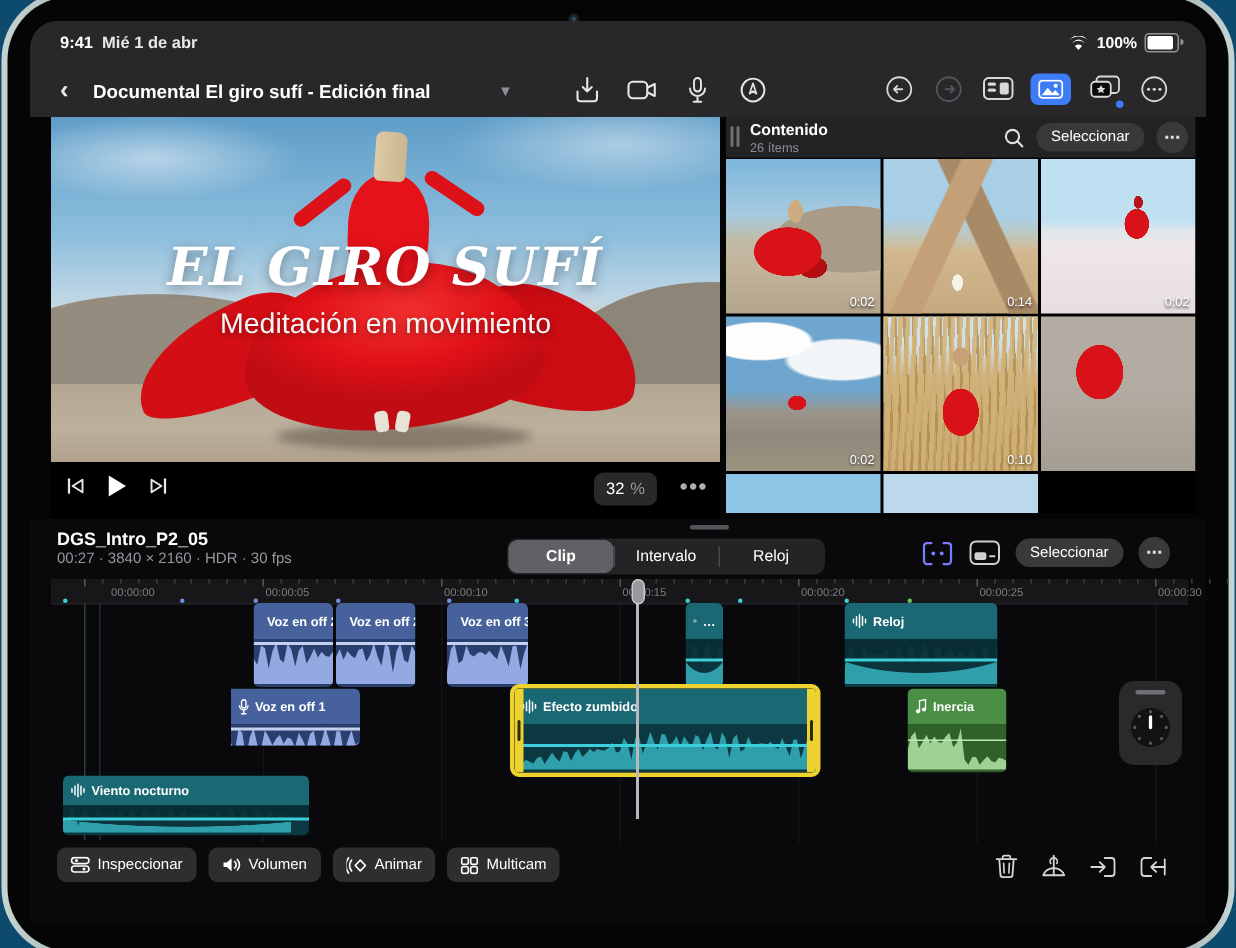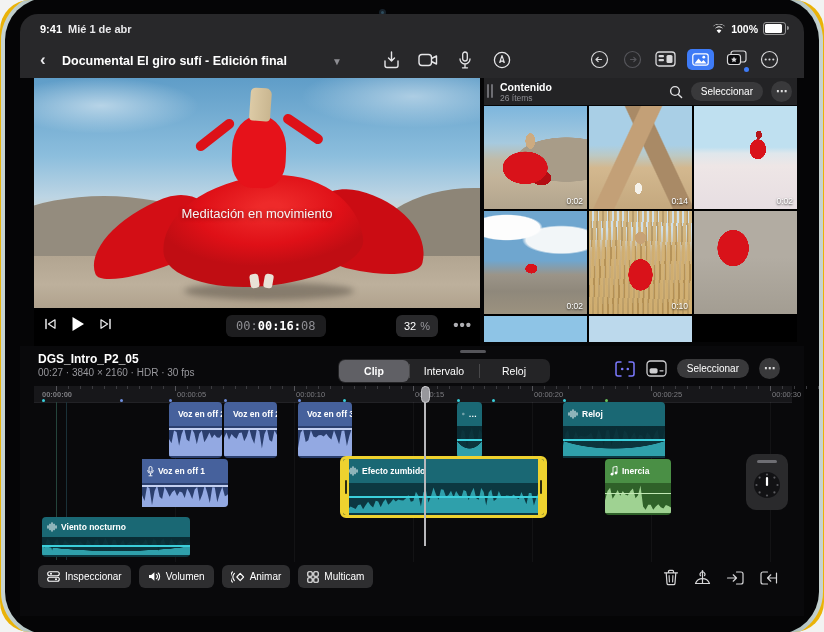--- a/index.html
+++ b/index.html
@@ -1,16 +1,16 @@
 <!DOCTYPE html>
 <html style="--accent: #3E7BF6; --sel-yellow: #EED22F;"><head>
 <meta charset="utf-8">
 <style>
   html,body{margin:0;padding:0;background:#f2f3f2;font-family:"Liberation Sans","DejaVu Sans",sans-serif;}
-  #app{position:relative;width:824px;height:632px;overflow:hidden;background:#eab308;border-radius:30px;}
+  #app{position:relative;width:824px;height:632px;overflow:hidden;background:#0c4a6e;}
   
   .device-outer{position:absolute;left:1px;right:1px;top:-6px;bottom:-6px;border-radius:46px;
     background:linear-gradient(90deg,#c7d4d2,#9db1b0 8%,#8da3a2 92%,#c7d4d2);}
   .device-inner{position:absolute;left:5px;right:5px;top:-2px;bottom:-2px;border-radius:42px;background:#050506;}
   .camera-dot{position:absolute;left:379px;top:9px;width:7px;height:7px;border-radius:50%;background:#17222b;}
   .camera-dot::after{content:"";position:absolute;left:2px;top:2px;width:3px;height:3px;border-radius:50%;background:#2e4c5c;}
   
   .statusbar{position:absolute;left:20px;right:20px;top:14px;height:30px;border-radius:18px 18px 0 0;background:#28282a;}
   .sb-left{position:absolute;left:20px;top:9px;font-size:11px;font-weight:bold;color:#fff;}
   .sb-left .sb-date{color:#e8e8ea;font-weight:bold;margin-left:6px;}
@@ -48,21 +48,21 @@
   .torso{position:absolute;left:198px;top:38px;width:54px;height:72px;border-radius:46% 46% 38% 38%;background:#e6121a;transform:rotate(2deg);}
   .arm{position:absolute;width:46px;height:10px;border-radius:6px;background:#dd1118;}
   .arm.l{left:158px;top:52px;transform:rotate(-38deg);}
   .arm.r{left:246px;top:46px;transform:rotate(34deg);}
   .hat{position:absolute;left:216px;top:10px;width:21px;height:33px;border-radius:5px 6px 4px 4px;background:linear-gradient(90deg,#ddcba6,#c9b690);transform:rotate(4deg);}
   .feet{position:absolute;left:216px;top:196px;width:9px;height:14px;background:#e9e2d6;border-radius:3px;transform:rotate(-8deg);}
   .feet.f2{left:230px;transform:rotate(10deg);}
   .v-title{position:absolute;left:0;right:0;top:80px;text-align:center;color:#fff;
     font-family:"DejaVu Serif","Liberation Serif",serif;font-style:italic;font-weight:900;font-size:35px;letter-spacing:1px;
     text-shadow:0 2px 8px rgba(0,0,0,.35);}
-  .v-sub{position:absolute;left:0;right:0;top:128px;text-align:center;color:#f5f5f5;font-size:13px;text-shadow:0 1px 4px rgba(0,0,0,.4);}
+  .v-sub{position:absolute;left:0;right:0;top:128px;text-align:center;color:#f5f5f5;font-size:19px;text-shadow:0 1px 4px rgba(0,0,0,.4);}
   
   .transport{position:absolute;left:34px;top:308px;width:446px;height:38px;background:#000;}
   .tr-icons{position:absolute;left:10px;top:8px;display:flex;gap:14px;align-items:center;}
   .timecode{position:absolute;left:192px;top:7px;height:22px;padding:0 10px;background:#1d1d1f;border-radius:6px;
     display:flex;align-items:center;font-family:"DejaVu Sans Mono","Liberation Mono",monospace;font-size:12px;color:#8e8e93;}
   .timecode .bright{color:#fff;font-weight:bold;}
   .zoom-pill{position:absolute;right:42px;top:7px;height:22px;padding:0 8px;background:#29292b;border-radius:6px;display:flex;align-items:center;gap:4px;font-size:11px;color:#fff;}
   .zoom-pill .pct{color:#98989d;}
   .tr-more{position:absolute;right:8px;top:8px;color:#aeaeb2;font-size:15px;font-weight:bold;letter-spacing:1px;}
   
@@ -270,20 +270,21 @@
     <div class="fig-shadow"></div>
     <div class="dress swl"></div>
     <div class="dress swr"></div>
     <div class="dress main"></div>
     <div class="arm l"></div>
     <div class="arm r"></div>
     <div class="torso"></div>
     <div class="hat"></div>
     <div class="feet"></div>
     <div class="feet f2"></div>
+    <div class="v-title">EL GIRO SUFÍ</div>
     <div class="v-sub">Meditación en movimiento</div>
   </div>
 
   <div class="transport">
     <div class="tr-icons">
       <span class="ico">
           <svg width="13" height="12" viewBox="0 0 13 12">
             <path d="M2 1.5 v9" stroke="#e8e8ea" stroke-width="1.5" stroke-linecap="round"></path>
             <path d="M11 1.8 L4.4 6 L11 10.2 Z" stroke="#e8e8ea" stroke-width="1.3" fill="none" stroke-linejoin="round"></path>
           </svg>
@@ -292,25 +293,20 @@
           <svg width="14" height="16" viewBox="0 0 14 16">
             <path d="M1.5 1 L13 8 L1.5 15 Z" fill="#fff"></path>
           </svg>
         </span>
       <span class="ico">
           <svg width="13" height="12" viewBox="0 0 13 12">
             <path d="M11 1.5 v9" stroke="#e8e8ea" stroke-width="1.5" stroke-linecap="round"></path>
             <path d="M2 1.8 L8.6 6 L2 10.2 Z" stroke="#e8e8ea" stroke-width="1.3" fill="none" stroke-linejoin="round"></path>
           </svg>
         </span>
-    </div>
-    <div class="timecode">
-      <span>00:</span>
-        <span class="bright">00:16:</span>
-        <span>08</span>
     </div>
     <div class="zoom-pill">
       <span>32</span>
         <span class="pct">%</span>
     </div>
     <div class="tr-more">•••</div>
   </div>
 
   <div class="browser-head">
     <div class="grab-v"></div>
@@ -439,21 +435,21 @@
         <div class="tick" style="left: 676.5px; height: 3px;"></div>
         <div class="tick" style="left: 688.4px; height: 3px;"></div>
         <div class="tick" style="left: 700.3px; height: 3px;"></div>
         <div class="tick" style="left: 712.2px; height: 3px;"></div>
         <div class="tick" style="left: 724.1px; height: 3px;"></div>
         <div class="tick" style="left: 736px; height: 5px; background: rgb(85, 85, 90);"></div>
         <div class="tick" style="left: 747.9px; height: 3px;"></div>
         <div class="tick" style="left: 759.8px; height: 3px;"></div>
         <div class="tick" style="left: 771.7px; height: 3px;"></div>
         <div class="tick" style="left: 783.6px; height: 3px;"></div>
-        <span class="lab" style="left: 8px; font-weight: bold;">00:00:00</span>
+        <span class="lab" style="left: 40px;">00:00:00</span>
         <span class="lab" style="left: 143px;">00:00:05</span>
         <span class="lab" style="left: 262px;">00:00:10</span>
         <span class="lab" style="left: 381px;">00:00:15</span>
         <span class="lab" style="left: 500px;">00:00:20</span>
         <span class="lab" style="left: 619px;">00:00:25</span>
         <span class="lab" style="left: 738px;">00:00:30</span>
       </div>
     <div class="clips" id="clipsArea">
         <div class="gridline" style="left: 141px;"></div>
         <div class="gridline" style="left: 260px;"></div>
@@ -541,21 +537,21 @@
           </div>
           <div class="wavebox" style="height: 32px;">
             <svg width="102" height="32">
               <path d="M0,30 L0.0,19.8 L2.6,7.3 L5.1,3.9 L7.6,16.5 L10.2,13.4 L12.8,5.5 L15.3,11.5 L17.8,9.7 L20.4,10.4 L22.9,10.6 L25.5,9.2 L28.1,6.5 L30.6,13.1 L33.1,12.8 L35.7,3.3 L38.3,10.4 L40.8,20.0 L43.4,4.3 L45.9,4.2 L48.4,20.1 L51.0,9.7 L53.6,2.0 L56.1,11.9 L58.6,17.8 L61.2,4.4 L63.8,6.9 L66.3,14.7 L68.9,10.3 L71.4,6.3 L74.0,14.2 L76.5,8.7 L79.0,9.5 L81.6,13.9 L84.1,6.2 L86.7,8.9 L89.3,15.0 L91.8,7.7 L94.4,3.6 L96.9,16.0 L99.5,13.5 L102.0,2.1 L102,30 Z" fill="#2fa0ab"></path>
             </svg>
             <div class="dome"></div>
             <div class="vol"></div>
           </div>
         </div>
         <div class="dot" style="left: 529px; background: rgb(57, 207, 219);"></div>
-        <div class="clip blue" style="left: 76px; top: 57px; width: 118px; height: 48px; padding-left: 32px;">
+        <div class="clip blue" style="left: 88px; top: 57px; width: 118px; height: 38px; padding-left: 32px;">
           <div class="head" style="height: 24px;">
             <svg width="7" height="11" viewBox="0 0 7 11">
               <rect x="2" y="0.5" width="3" height="5.5" rx="1.5" stroke="#fff" stroke-width="0.9" fill="none"></rect>
               <path d="M0.7 4.5 a2.8 2.8 0 0 0 5.6 0 M3.5 7.6 v1.6 M2 9.8 h3" stroke="#fff" stroke-width="0.9" fill="none" stroke-linecap="round"></path>
             </svg>
             <span>Voz en off 1</span>
           </div>
           <div class="wavebox" style="height: 32px;">
             <svg width="118" height="32">
               <path d="M0,30 L0.0,12.1 L2.5,17.9 L5.0,3.4 L7.5,5.3 L10.0,22.3 L12.6,8.1 L15.1,2.3 L17.6,13.8 L20.1,15.9 L22.6,3.9 L25.1,8.3 L27.6,13.8 L30.1,9.3 L32.6,7.0 L35.1,12.9 L37.7,8.6 L40.2,9.6 L42.7,15.1 L45.2,5.5 L47.7,10.0 L50.2,15.9 L52.7,6.4 L55.2,4.1 L57.7,18.0 L60.3,11.6 L62.8,1.9 L65.3,9.8 L67.8,19.9 L70.3,4.3 L72.8,4.6 L75.3,19.3 L77.8,10.5 L80.3,3.8 L82.9,13.3 L85.4,12.0 L87.9,7.2 L90.4,10.0 L92.9,9.6 L95.4,9.8 L97.9,10.8 L100.4,10.8 L102.9,4.9 L105.4,14.4 L108.0,16.1 L110.5,3.4 L113.0,7.1 L115.5,21.2 L118.0,6.5 L118,30 Z" fill="#93a9e2"></path>
@@ -593,21 +589,21 @@
             <span>Inercia</span>
           </div>
           <div class="wavebox" style="height: 32px;">
             <svg width="66" height="32">
               <path d="M0,30 L0.0,17.5 L2.5,7.9 L5.1,4.8 L7.6,15.8 L10.2,11.5 L12.7,6.9 L15.2,12.7 L17.8,8.0 L20.3,11.5 L22.8,12.4 L25.4,8.0 L27.9,5.5 L30.5,15.2 L33.0,12.2 L35.5,2.5 L38.1,23.6 L40.6,26.8 L43.2,21.7 L45.7,21.7 L48.2,26.8 L50.8,23.6 L53.3,21.2 L55.8,24.3 L58.4,25.4 L60.9,22.1 L63.5,22.9 L66.0,24.4 L66,30 Z" fill="#9fd292"></path>
             </svg>
             <div class="vol"></div>
           </div>
         </div>
         <div class="dot" style="left: 571px; background: rgb(105, 194, 92);"></div>
-        <div class="clip teal" style="left: 8px; top: 115px; width: 148px; height: 40px;">
+        <div class="clip teal" style="left: 8px; top: 115px; width: 164px; height: 40px;">
           <div class="head" style="height: 20px;">
             <svg width="10" height="10" viewBox="0 0 10 10">
               <g stroke="#fff" stroke-width="1" stroke-linecap="round">
                 <path d="M1 3.8 v2.4 M3 2.2 v5.6 M5 0.8 v8.4 M7 2.2 v5.6 M9 3.8 v2.4"></path>
               </g>
             </svg>
             <span>Viento nocturno</span>
           </div>
           <div class="wavebox" style="height: 20px;">
             <svg width="152" height="20">

